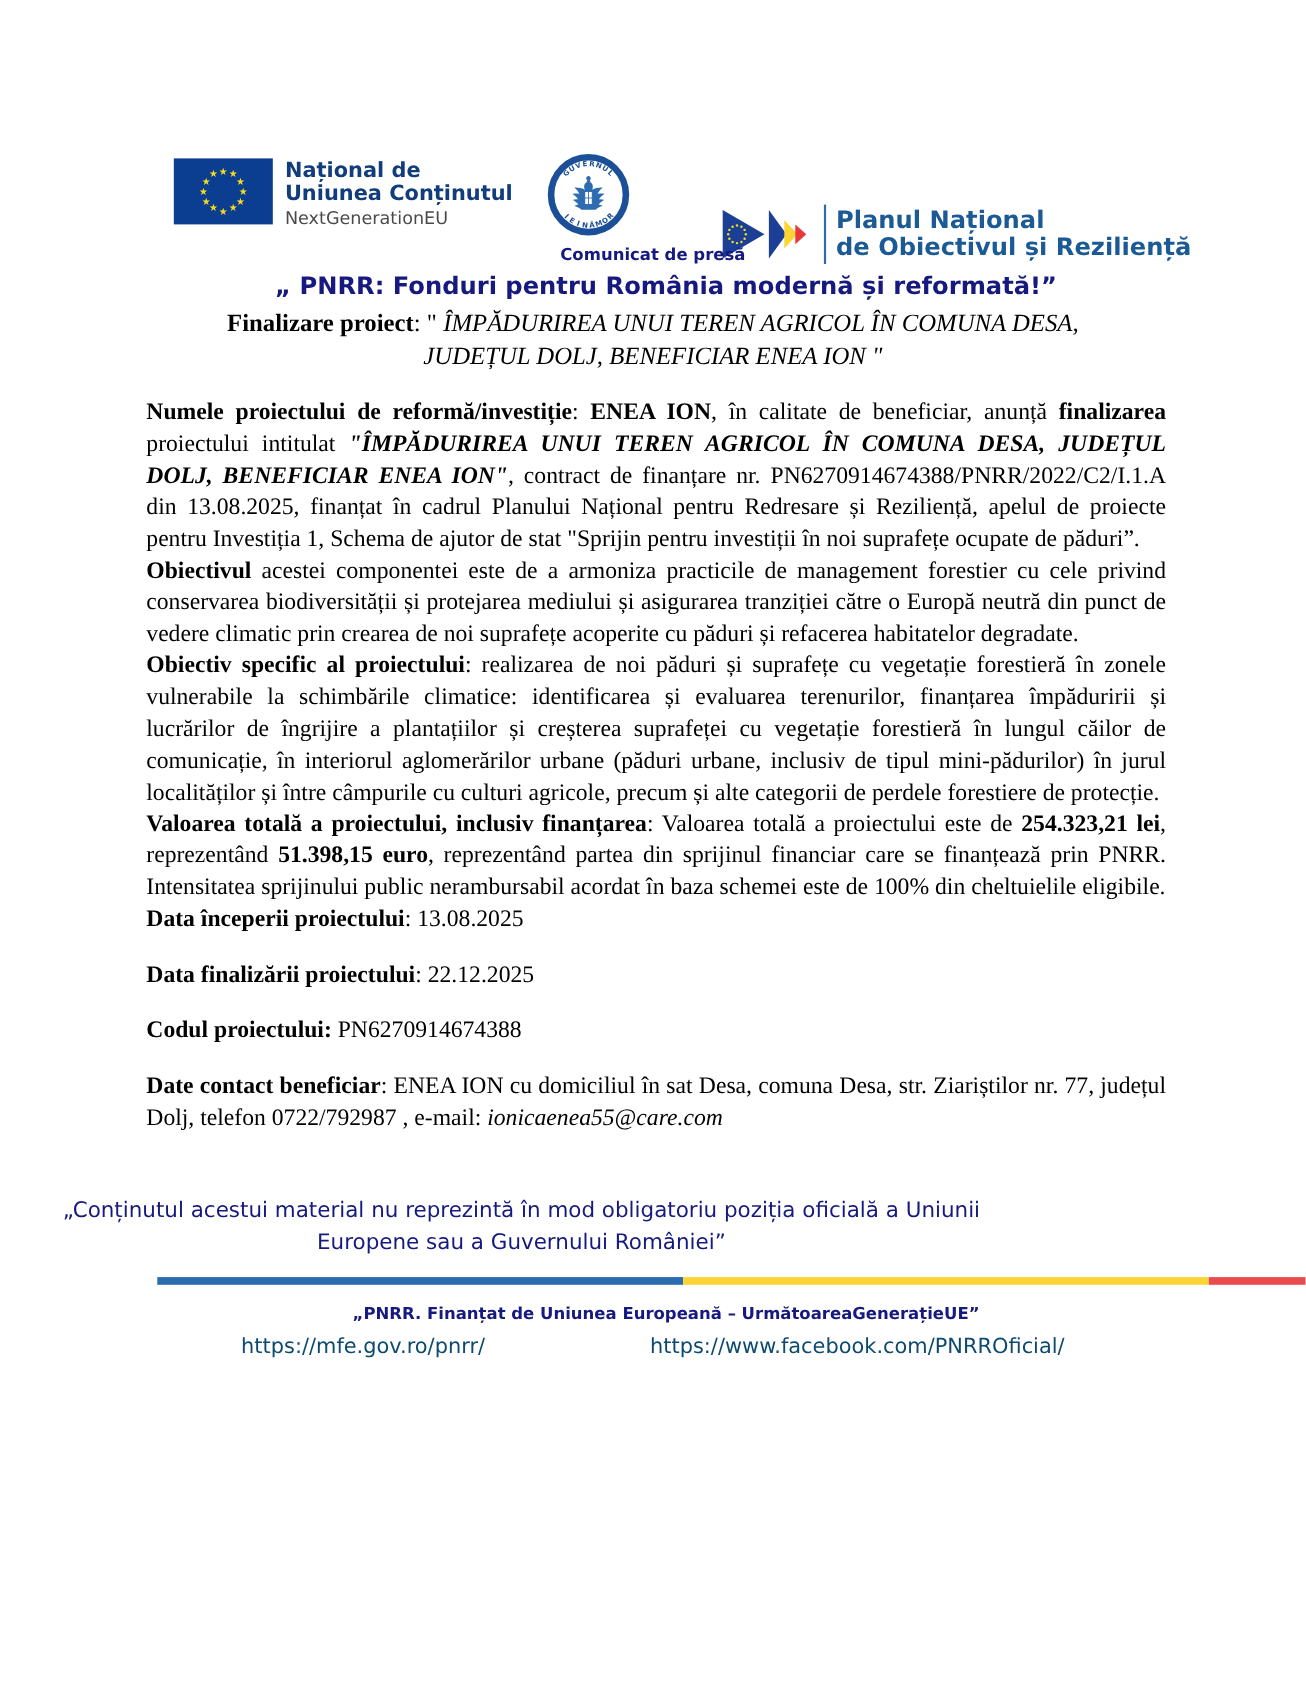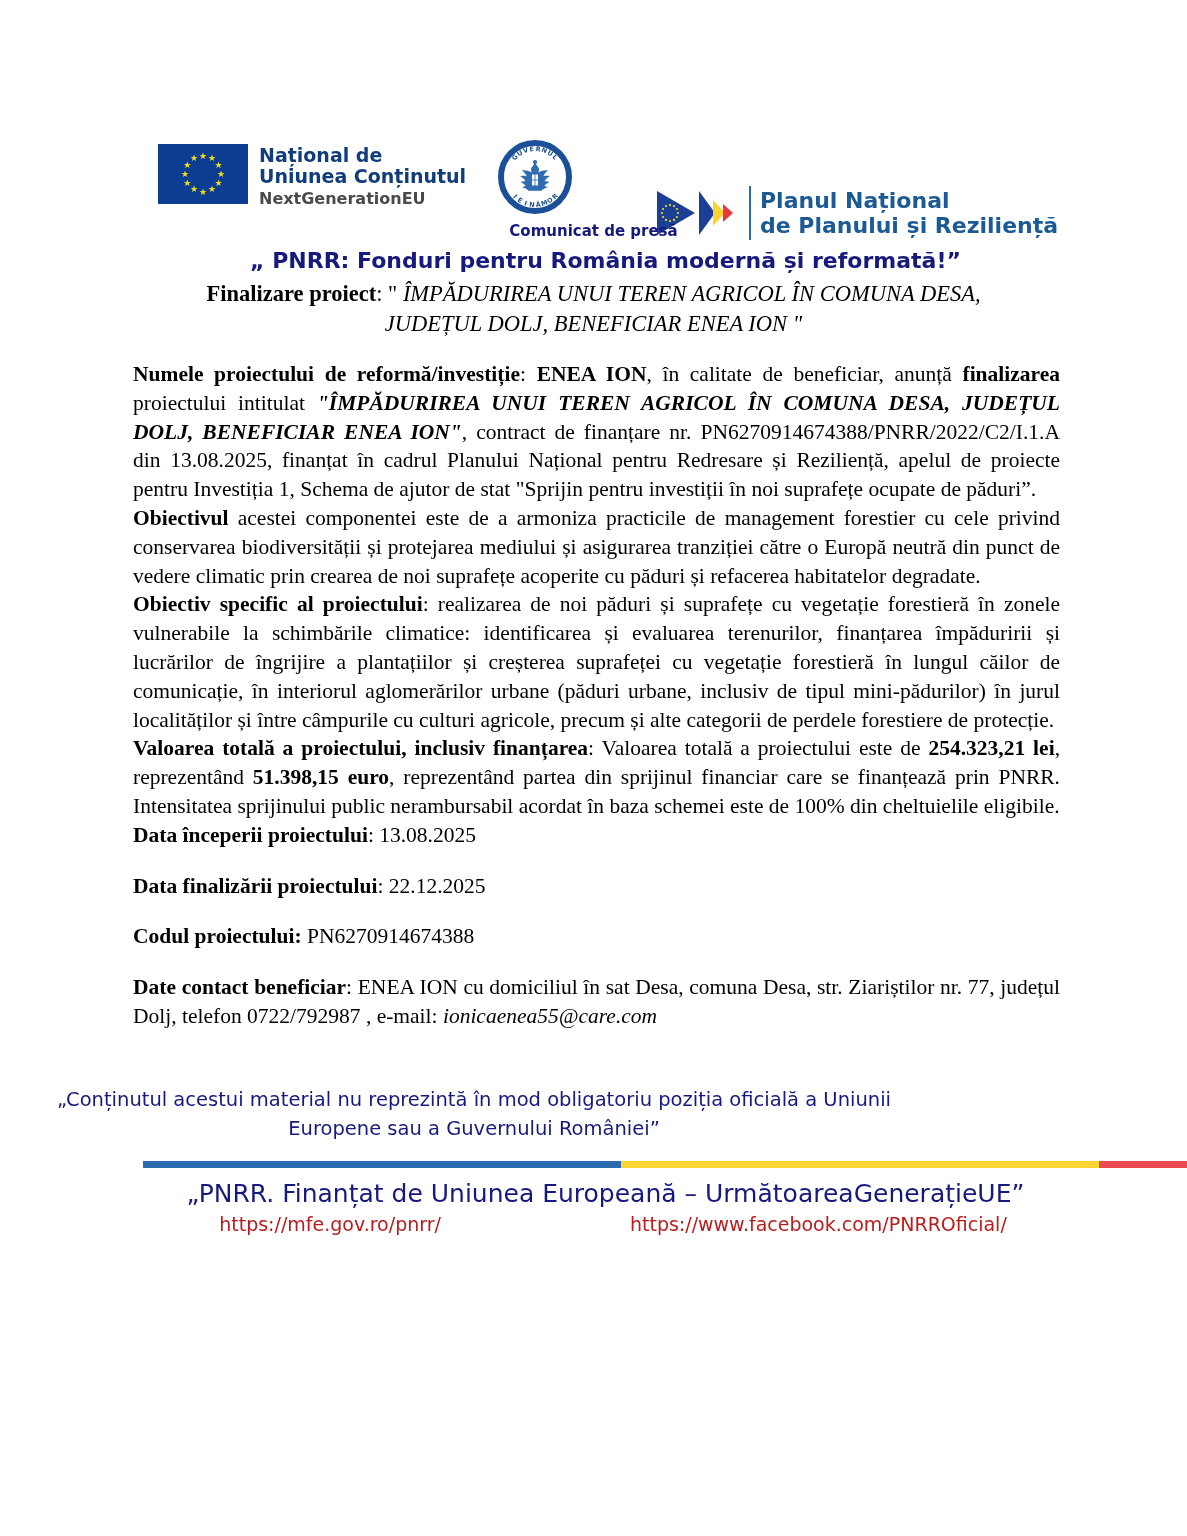--- a/index.html
+++ b/index.html
@@ -62,21 +62,21 @@
   }
   .eu-text .l1, .eu-text .l2 {
     color: #123d7c;
     font-weight: bold;
     font-size: 19px;
     white-space: nowrap;
   }
   .eu-text .l3 {
     color: #4a4a4a;
     font-size: 16px;
-    font-weight: bold;
+    font-weight: normal;
     margin-top: 2px;
     white-space: nowrap;
   }
 
   .logo-gov {
     position: absolute;
     left: 498px;
     top: 2px;
     width: 74px;
     height: 74px;
@@ -229,39 +229,38 @@
   .footer-text {
     position: absolute;
     top: 1180px;
     left: 0;
     width: 1187px;
     text-align: center;
     font-family: "DejaVu Sans", sans-serif;
   }
   .footer-slogan {
     color: #16197e;
-    font-weight: normal;
-    font-size: 25px;
+    font-weight: bold;
+    font-size: 15px;
     line-height: 28px;
     margin-left: 24px;
   }
   .footer-links {
     margin-top: 3px;
     color: #16197e;
     font-size: 19px;
     line-height: 26px;
     display: flex;
     justify-content: center;
     gap: 150px;
   }
   .footer-links a {
-    color: #b91c1c;
+    color: #0c4a6e;
     text-decoration: none;
     white-space: nowrap;
-    margin-left: 39px;
   }
 </style>
 </head>
 <body>
 
 <div class="page">
 
   <div class="logo-band">
 
     <div class="logo-eu">
@@ -337,21 +336,21 @@
             <circle cx="11.00" cy="19.07" r="1.1"></circle>
           </g>
 
         <polygon points="44,4 44,48 60,26" fill="#1b3f94"></polygon>
         <polygon points="58,13 58,39 70,26" fill="#fcd535"></polygon>
         <polygon points="68,17 68,35 78,26" fill="#e8383d"></polygon>
       </svg>
       <div class="pnrr-divider"></div>
       <div class="pnrr-text">
         <div>Planul Național</div>
-        <div>de Planului și Reziliență</div>
+        <div>de Obiectivul și Reziliență</div>
       </div>
     </div>
   </div>
 
   <div class="title-block">
     <div class="t-line1">Comunicat de presă</div>
     <div class="t-line2">„ PNRR: Fonduri pentru România modernă și reformată!”</div>
     <div class="t-line3">
       <b>Finalizare proiect</b><span>: " </span><i>ÎMPĂDURIREA UNUI TEREN AGRICOL ÎN COMUNA DESA,</i>
     </div>

